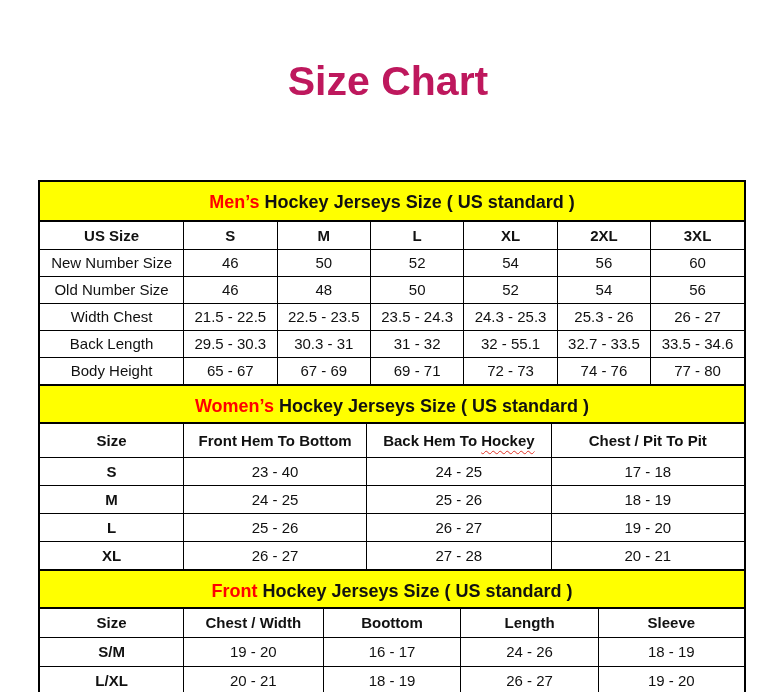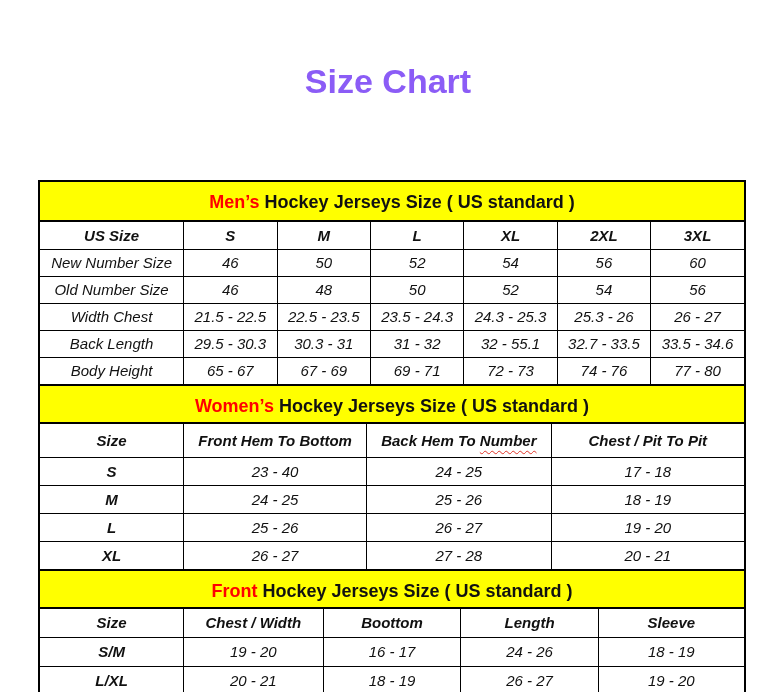--- a/index.html
+++ b/index.html
@@ -8,24 +8,24 @@
     background: #ffffff;
     font-family: "Liberation Sans", sans-serif;
     color: #111111;
     overflow: hidden;
   }
   .page { position: relative; width: 776px; height: 692px; }
 
   .title {
     margin-top: 60px;
     text-align: center;
-    font-size: 34px;
+    font-size: 41px;
     font-weight: bold;
     letter-spacing: 0px;
-    color: #8b5cf6;
+    color: #be185d;
     line-height: 42px;
   }
 
   .chart {
     position: absolute;
     left: 38px; top: 120px;
     width: 708px;
     border: 2px solid #000000;
     background: #ffffff;
   }
@@ -41,21 +41,20 @@
     white-space: pre;
   }
   .band + table { margin-top: 0; }
   .band:not(:first-child) { border-top: 2px solid #000000; }
   .accent { color: #FF0000; }
 
   table {
     width: 100%;
     border-collapse: collapse;
     table-layout: fixed;
-    font-style: italic;
   }
   th, td {
     border: 1.5px solid #000000;
     text-align: center;
     vertical-align: middle;
     font-size: 15px;
     overflow: hidden;
     white-space: nowrap;
   }
   tr:first-child th { border-top: none; }
@@ -166,21 +165,21 @@
       <colgroup>
         <col style="width:20.4%">
           <col style="width:26.0%">
           <col style="width:26.2%">
           <col style="width:27.4%">
       </colgroup>
       <tbody>
           <tr>
         <th>Size</th>
         <th>Front Hem To Bottom</th>
-        <th><span>Back Hem To </span><span class="squiggle">Number</span></th>
+        <th><span>Back Hem To </span><span class="squiggle">Hockey</span></th>
         <th>Chest / Pit To Pit</th>
       </tr>
       <tr>
         <td class="lbl">S</td>
         <td>23 - 40</td>
         <td>24 - 25</td>
         <td>17 - 18</td>
       </tr>
       <tr>
         <td class="lbl">M</td>

